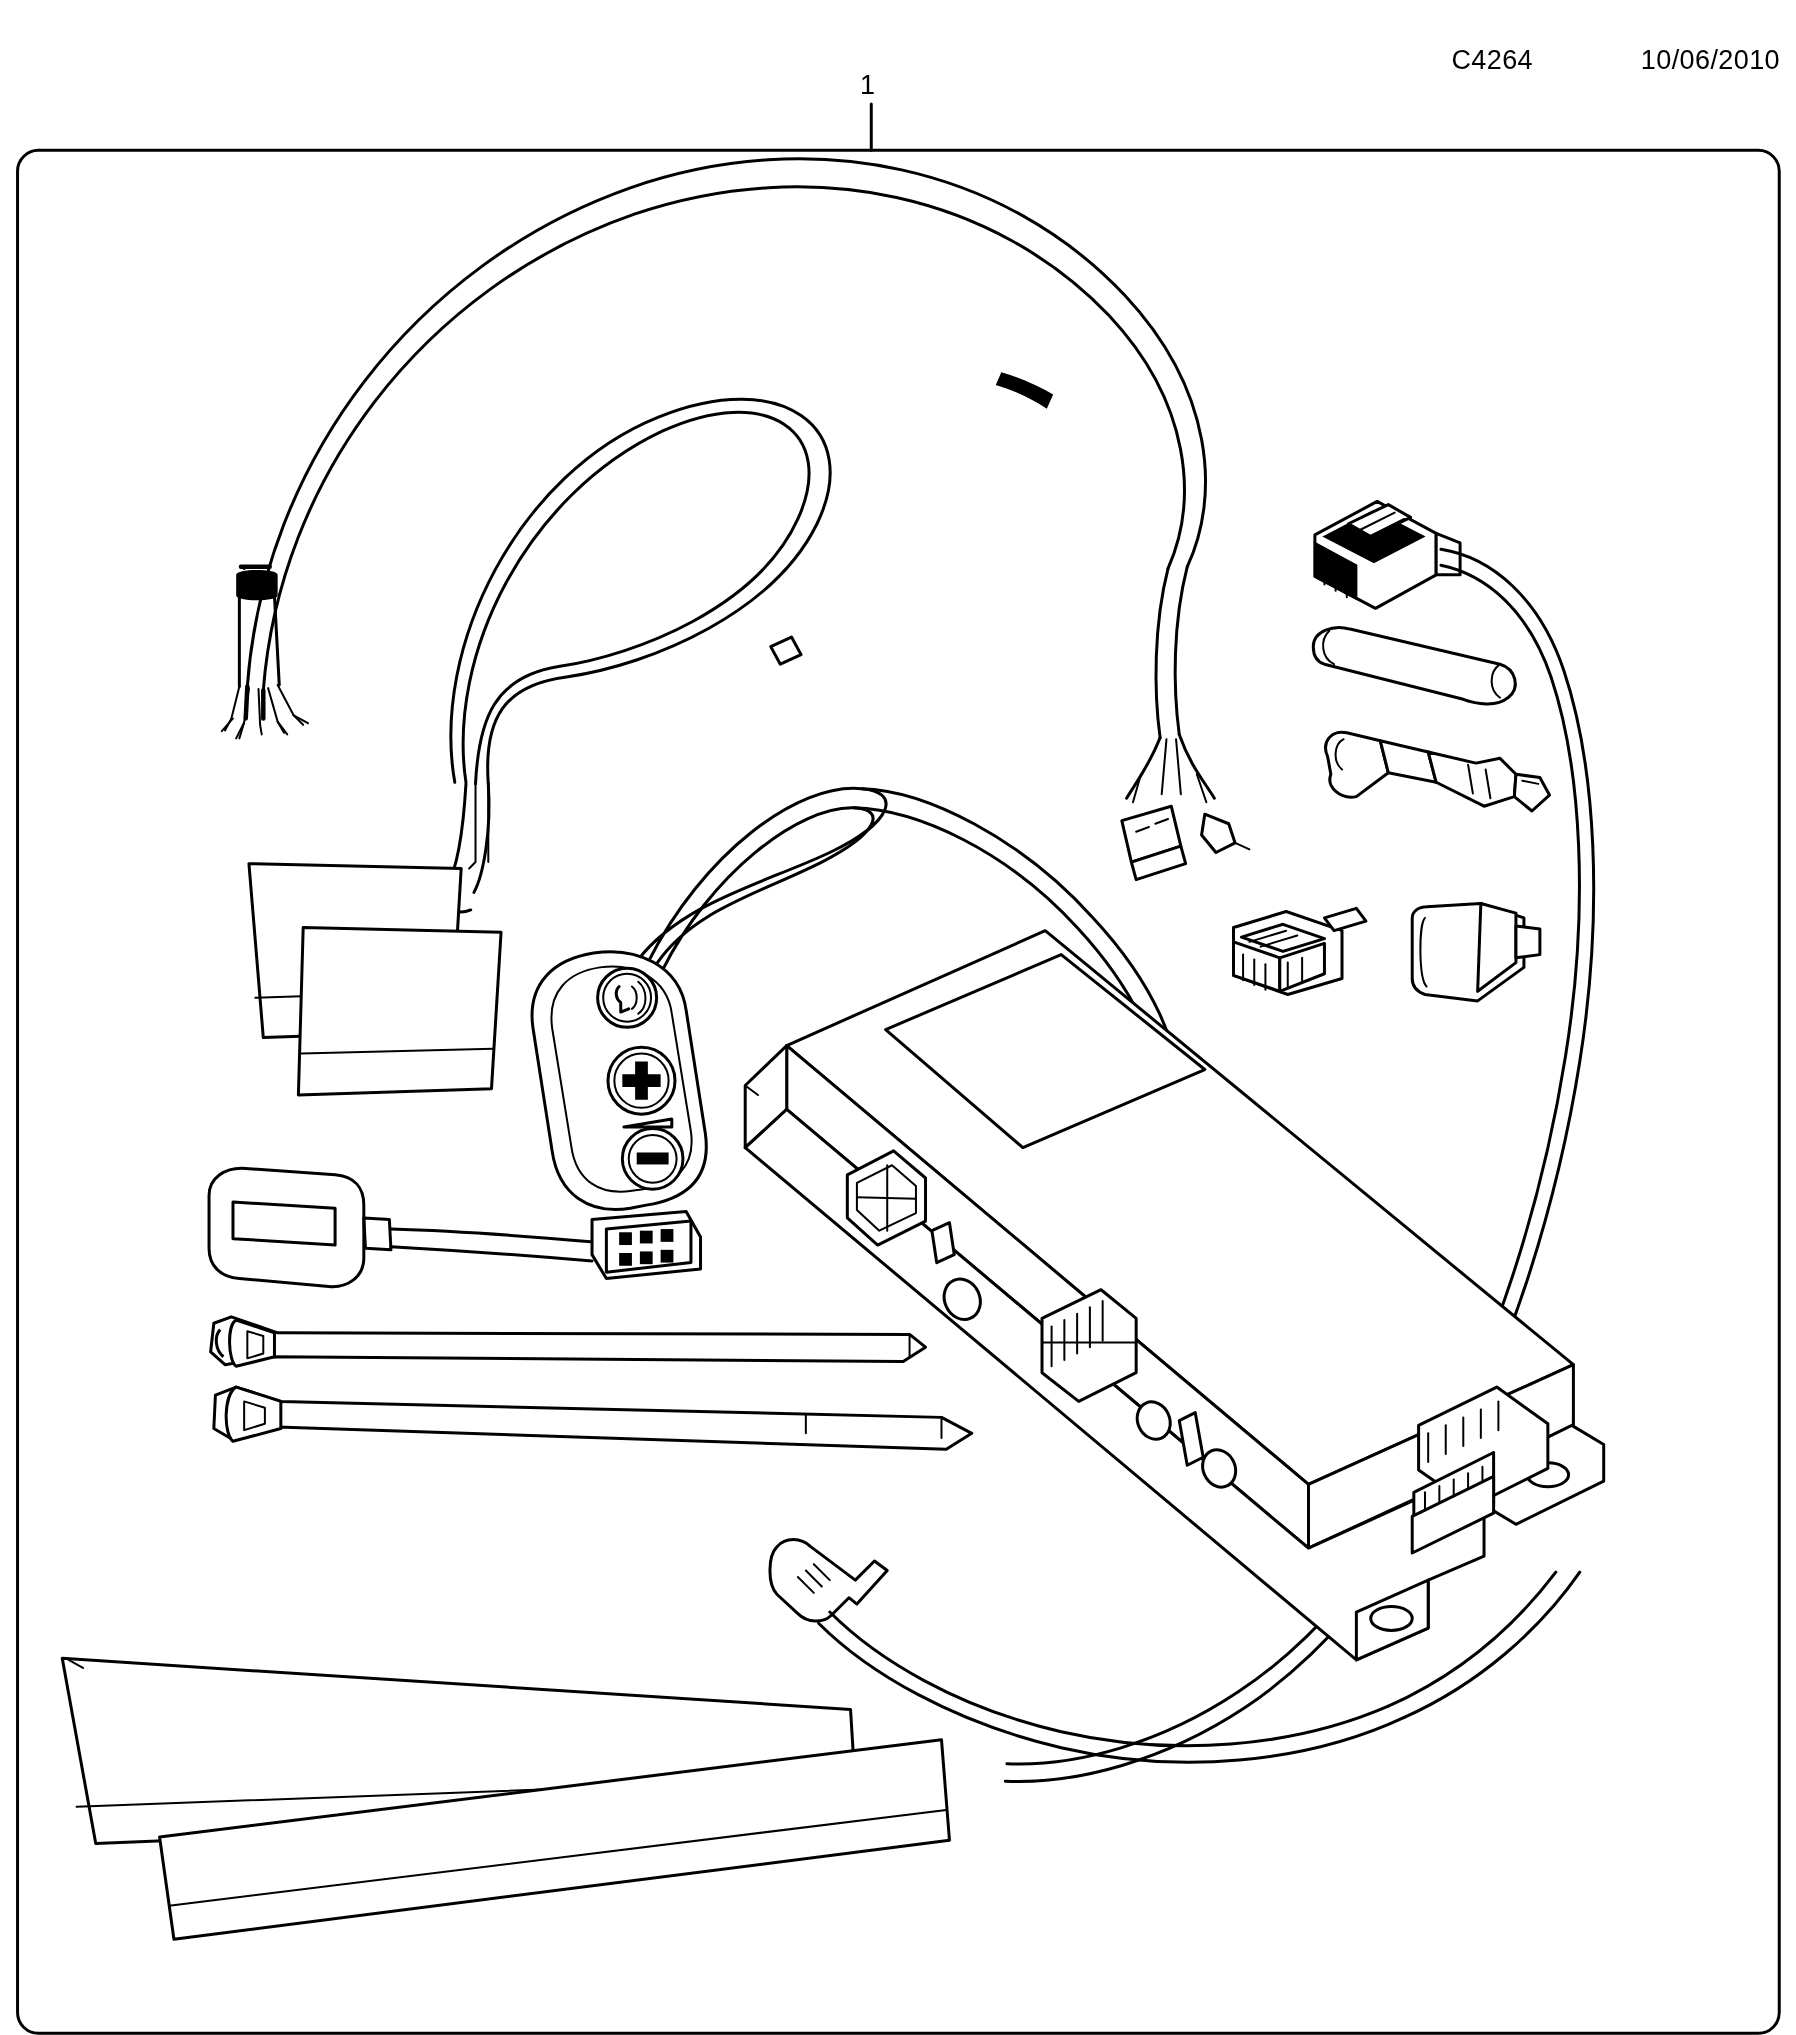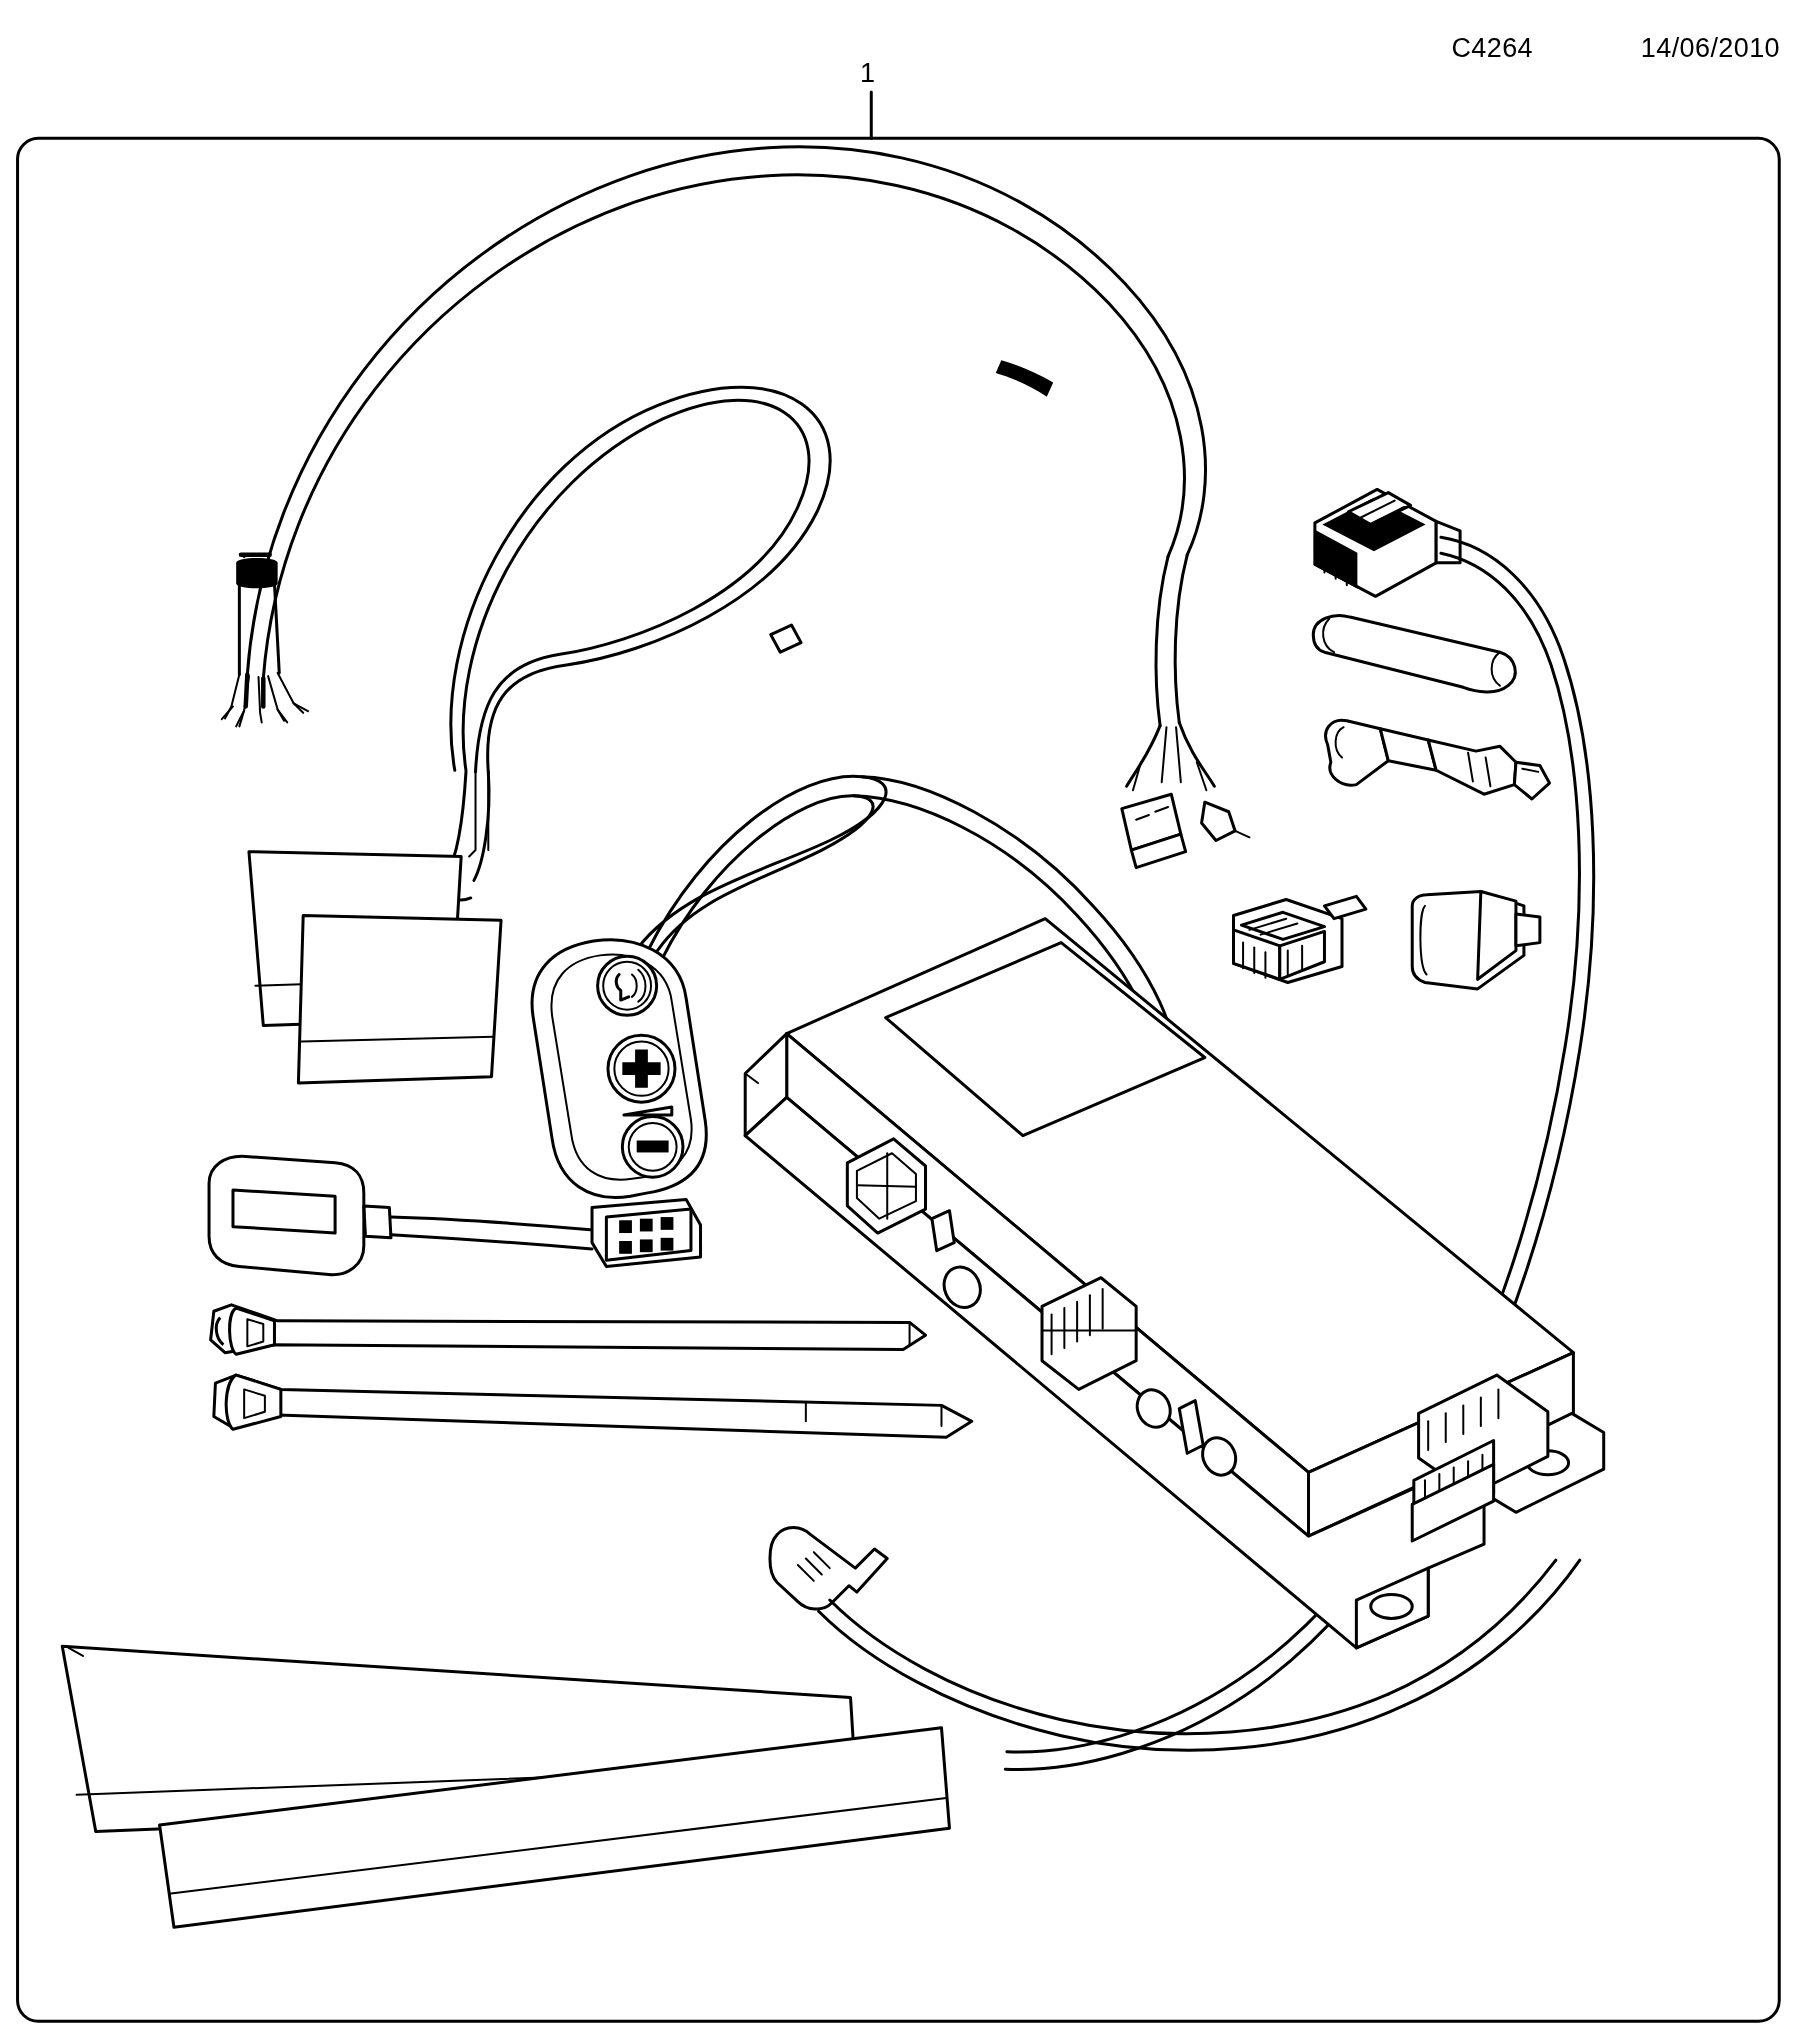--- a/index.html
+++ b/index.html
@@ -10,21 +10,21 @@
   body {
     width: 1796px;
     height: 2036px;
     font-family: "Liberation Sans", sans-serif;
     color: #000000;
     position: relative;
     overflow: hidden;
   }
   #sheet {
     position: absolute;
-    left: 0; top: 4px;
+    left: 0; top: 16px;
     width: 1796px;
     height: 1672px;
   }
   .hdr {
     position: absolute;
     top: 29px;
     font-size: 27px;
     letter-spacing: 0.4px;
     color: #000;
     white-space: nowrap;
@@ -50,21 +50,21 @@
   .thin { fill: none; stroke: #000; stroke-width: 2; stroke-linecap: round; stroke-linejoin: round; }
   .fillw { fill: #ffffff; stroke: #000; stroke-width: 3; stroke-linejoin: round; }
   .fillk { fill: #000000; stroke: #000; stroke-width: 2; }
 </style>
 </head>
 <body>
 
 <div id="sheet">
 
   <div class="hdr" id="hdr-code">C4264</div>
-  <div class="hdr" id="hdr-date">14/06/2010</div>
+  <div class="hdr" id="hdr-date">10/06/2010</div>
   <div id="callout-label">1</div>
 
   <svg id="art" viewBox="0 0 2251 2551">
 
     <line class="ln" x1="1092" y1="110" x2="1092" y2="168"></line>
 
     <rect class="ln" x="22" y="168" width="2208" height="2360" rx="26" ry="26"></rect>
 
     <g>
       <path class="ln" d="M300 905 C 330 700 520 330 900 200 C 1250 80 1700 200 1950 470 C 2090 620 2160 830 2150 1080 C 2140 1360 2030 1700 1850 1950 C 1680 2190 1450 2330 1200 2370 C 980 2405 780 2340 660 2200 C 540 2060 480 1850 430 1620 C 380 1390 300 1120 300 905 Z" opacity="0"></path>

